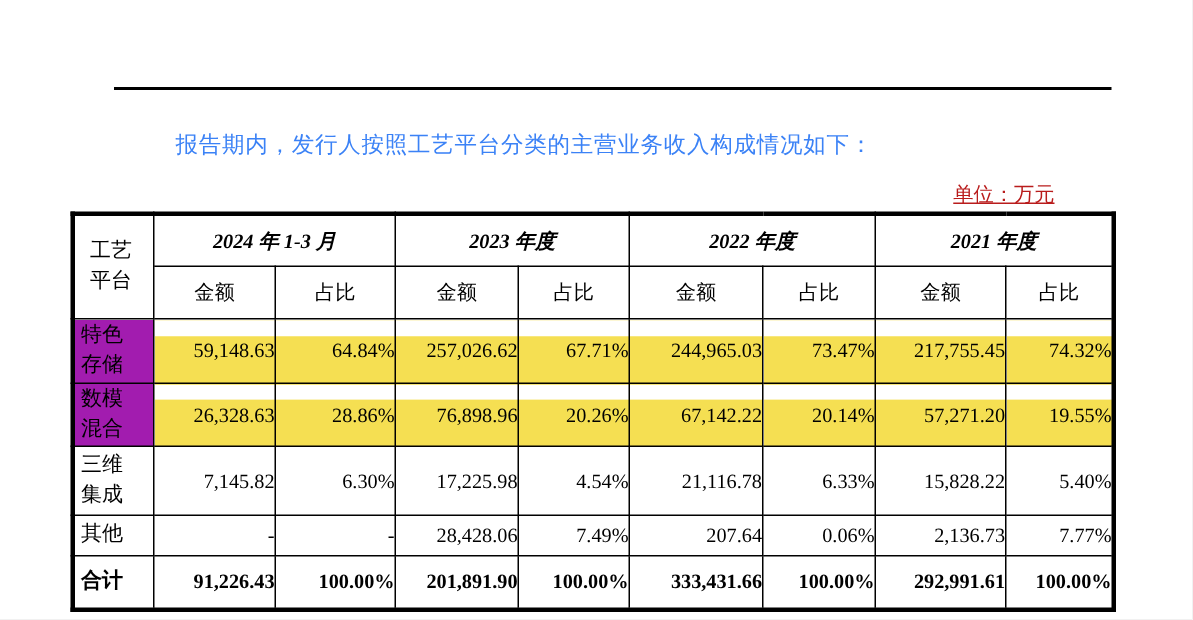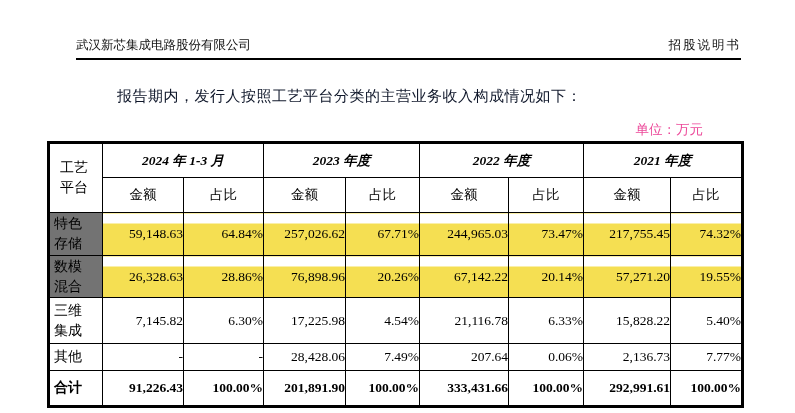--- a/index.html
+++ b/index.html
@@ -18,25 +18,25 @@
     font-size:12.5px;color:#111;
   }
   .doc-header .doc-label{letter-spacing:2px;}
   .header-rule{
     position:absolute;left:76px;top:58px;width:665px;height:2px;
     background:#000;
   }
   
   .intro{
     position:absolute;left:117px;top:87px;
-    font-size:15px;color:#0f172a;letter-spacing:0.5px;
+    font-size:15px;color:#3b82f6;letter-spacing:0.5px;
   }
   .unit{
     position:absolute;top:121px;right:92px;
-    font-size:13.5px;color:#ec4899;
+    font-size:13.5px;color:#b91c1c;text-decoration:underline;
   }
   
   table.main{
     position:absolute;left:47px;top:141px;
     width:694px;
     border-collapse:collapse;table-layout:fixed;
     border:3px solid #000;
     font-size:13.5px;
     padding-left:48px;
   }
@@ -54,35 +54,31 @@
   tr.r4{height:36px;}
   th.grp{font-weight:bold;text-align:center;font-size:13.5px;font-style:italic;}
   th.sub{font-weight:normal;text-align:center;font-size:13.5px;}
   th.corner{font-weight:normal;font-size:14px;text-align:center;}
   th.corner .lbl{width:32px;margin:0 auto;text-align:left;line-height:1.45;}
   th.rl{font-weight:normal;font-size:14px;text-align:left;}
   th.rl .lbl{width:32px;margin-left:4px;text-align:left;line-height:1.42;}
   td.num{text-align:right;padding-right:8px;font-size:13.5px;white-space:nowrap;}
   tr.total th.rl,tr.total td.num{font-weight:bold;}
   
-  tr.hl th.rl{background:#737373;}
+  tr.hl th.rl{background:#a21caf;}
   tr.hl td.num{
     background:linear-gradient(to bottom,#ffffff 0%,#ffffff 25%,#F5DF52 25%,#F5DF52 100%);
     text-align:right;
   }
 </style>
 </head>
 <body>
 
 <div class="page">
 
-  <div class="doc-header">
-    <span>武汉新芯集成电路股份有限公司</span>
-    <span class="doc-label">招股说明书</span>
-  </div>
   <div class="header-rule"></div>
 
   <div class="intro">报告期内，发行人按照工艺平台分类的主营业务收入构成情况如下：</div>
   <div class="unit">单位：万元</div>
 
   <table class="main">
     <colgroup>
       <col style="width:54px">
         <col style="width:81px">
         <col style="width:80px">

